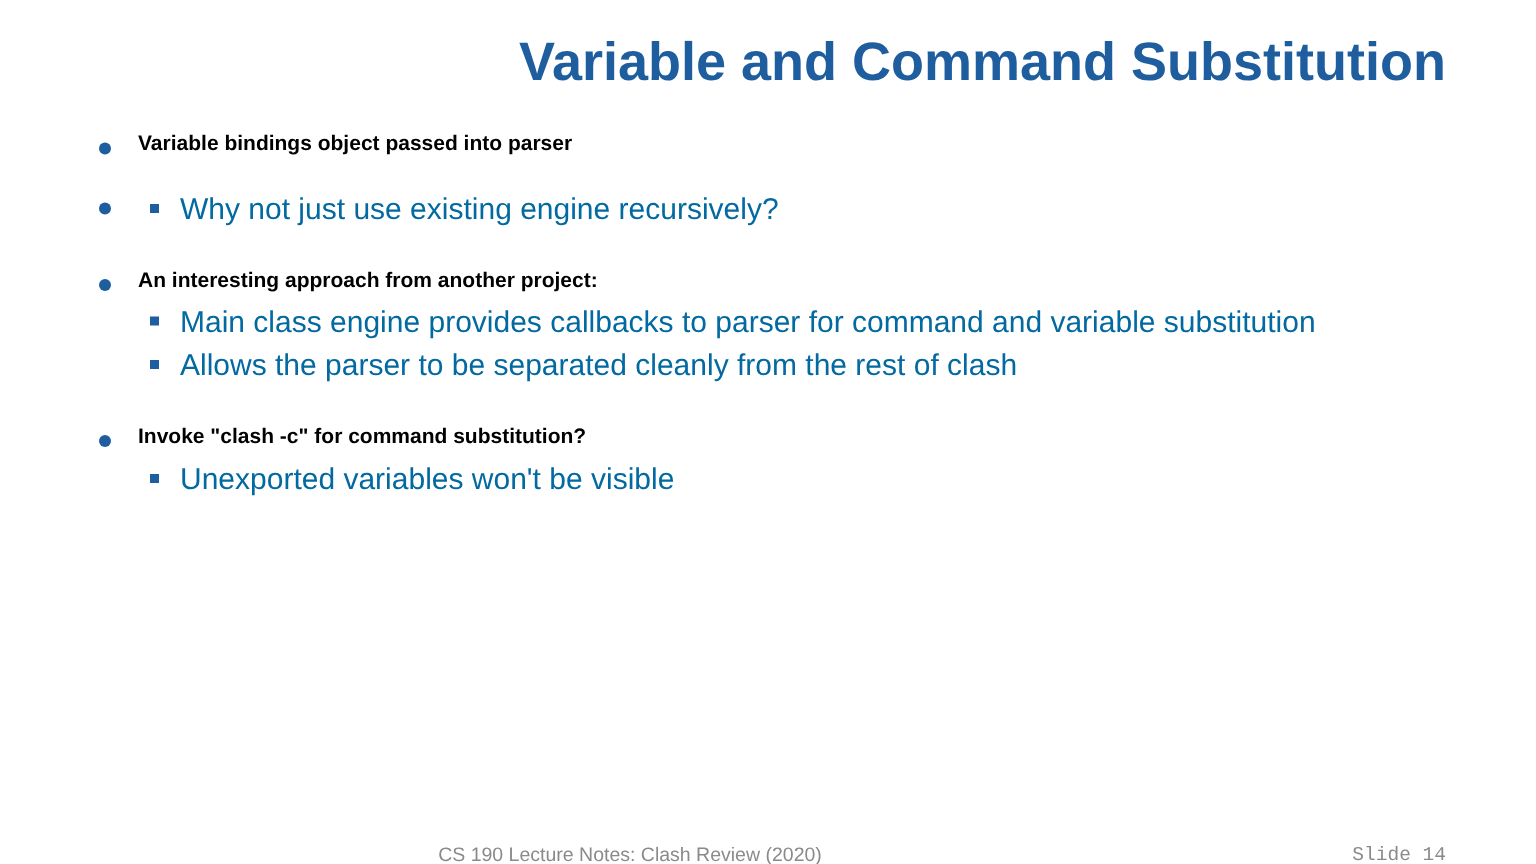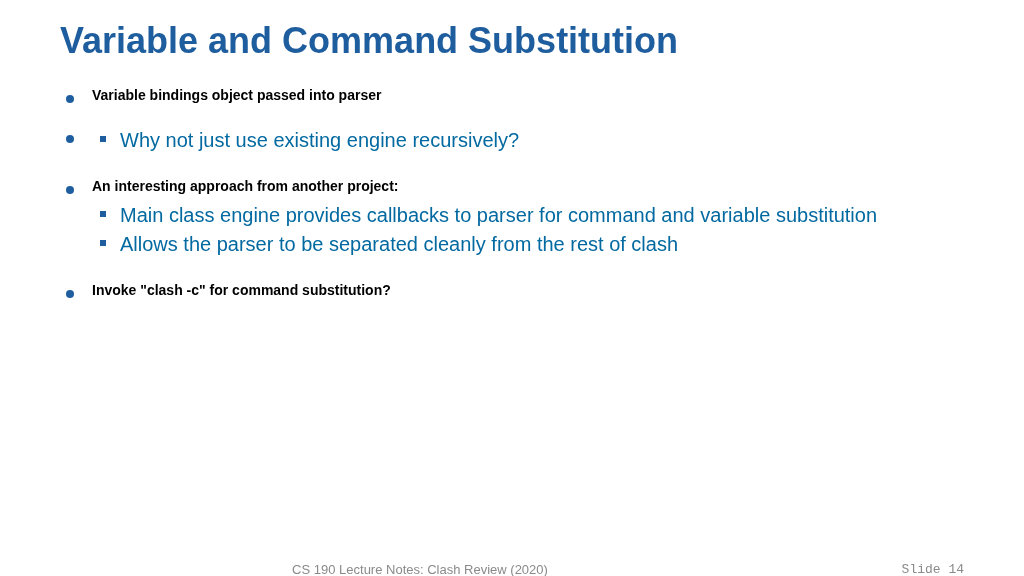--- a/index.html
+++ b/index.html
@@ -1,18 +1,18 @@
 <!DOCTYPE html>
 <html><head>
 <meta charset="utf-8">
 <style>
   * { margin: 0; padding: 0; box-sizing: border-box; }
   html, body { width: 1024px; height: 576px; font-family: Arial, Helvetica, sans-serif; background: #fff; }
   .slide { width: 1024px; height: 576px; position: relative; padding: 20px 60px 40px 60px; }
-  .title { color: #1f5e9e; font-weight: 700; font-size: 36px; text-align: left; margin-bottom: 24px; font-family: Verdana, Arial, sans-serif; }
+  .title { color: #1f5e9e; font-weight: 700; font-size: 36px; text-align: right; margin-bottom: 24px; font-family: Verdana, Arial, sans-serif; }
   ul.main { list-style: none; }
   ul.main > li { position: relative; padding-left: 32px; margin-bottom: 22px; }
   ul.main > li::before {
     content: ""; position: absolute; left: 6px; top: 9px;
     width: 8px; height: 8px; border-radius: 50%; background: #1f5e9e;
   }
   .bhead { font-weight: 700; font-size: 14px; color: #000; line-height: 1.3; }
   ul.sub { list-style: none; margin-top: 6px; }
   ul.sub > li { position: relative; padding-left: 28px; font-size: 20px; color: #0369a1; line-height: 1.45; }
   ul.sub > li::before {
@@ -40,20 +40,23 @@
     </li>
     <li>
       <div class="bhead">An interesting approach from another project:</div>
       <ul class="sub">
         <li>Main class engine provides callbacks to parser for command and variable substitution</li>
         <li>Allows the parser to be separated cleanly from the rest of clash</li>
       </ul>
     </li>
     <li>
       <div class="bhead">Invoke "clash -c" for command substitution?</div>
+      <ul class="sub">
+        <li>Unexported variables won't be visible</li>
+      </ul>
     </li>
   </ul>
 
   <div class="footer">
     <span class="footer-left">CS 190 Lecture Notes: Clash Review (2020)</span>
     <span class="footer-right">Slide 14</span>
   </div>
 </div>
 
 </body></html>

